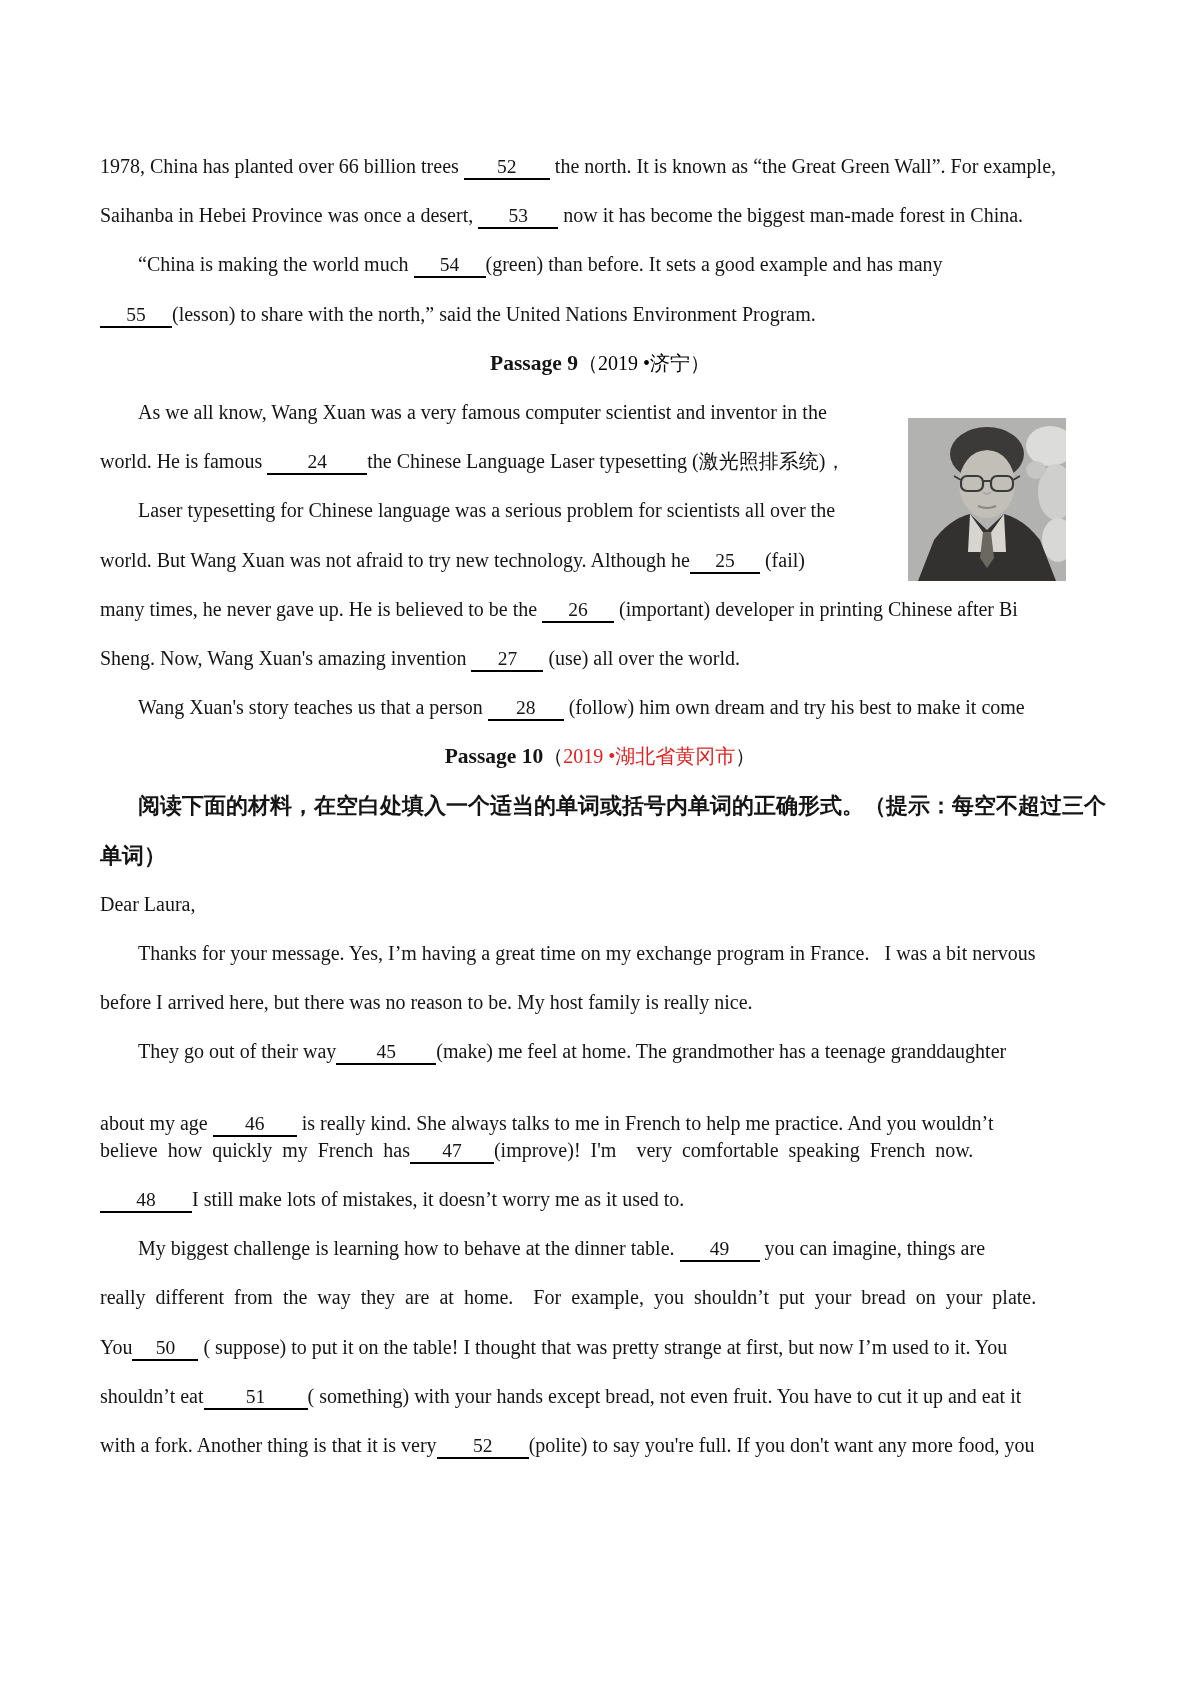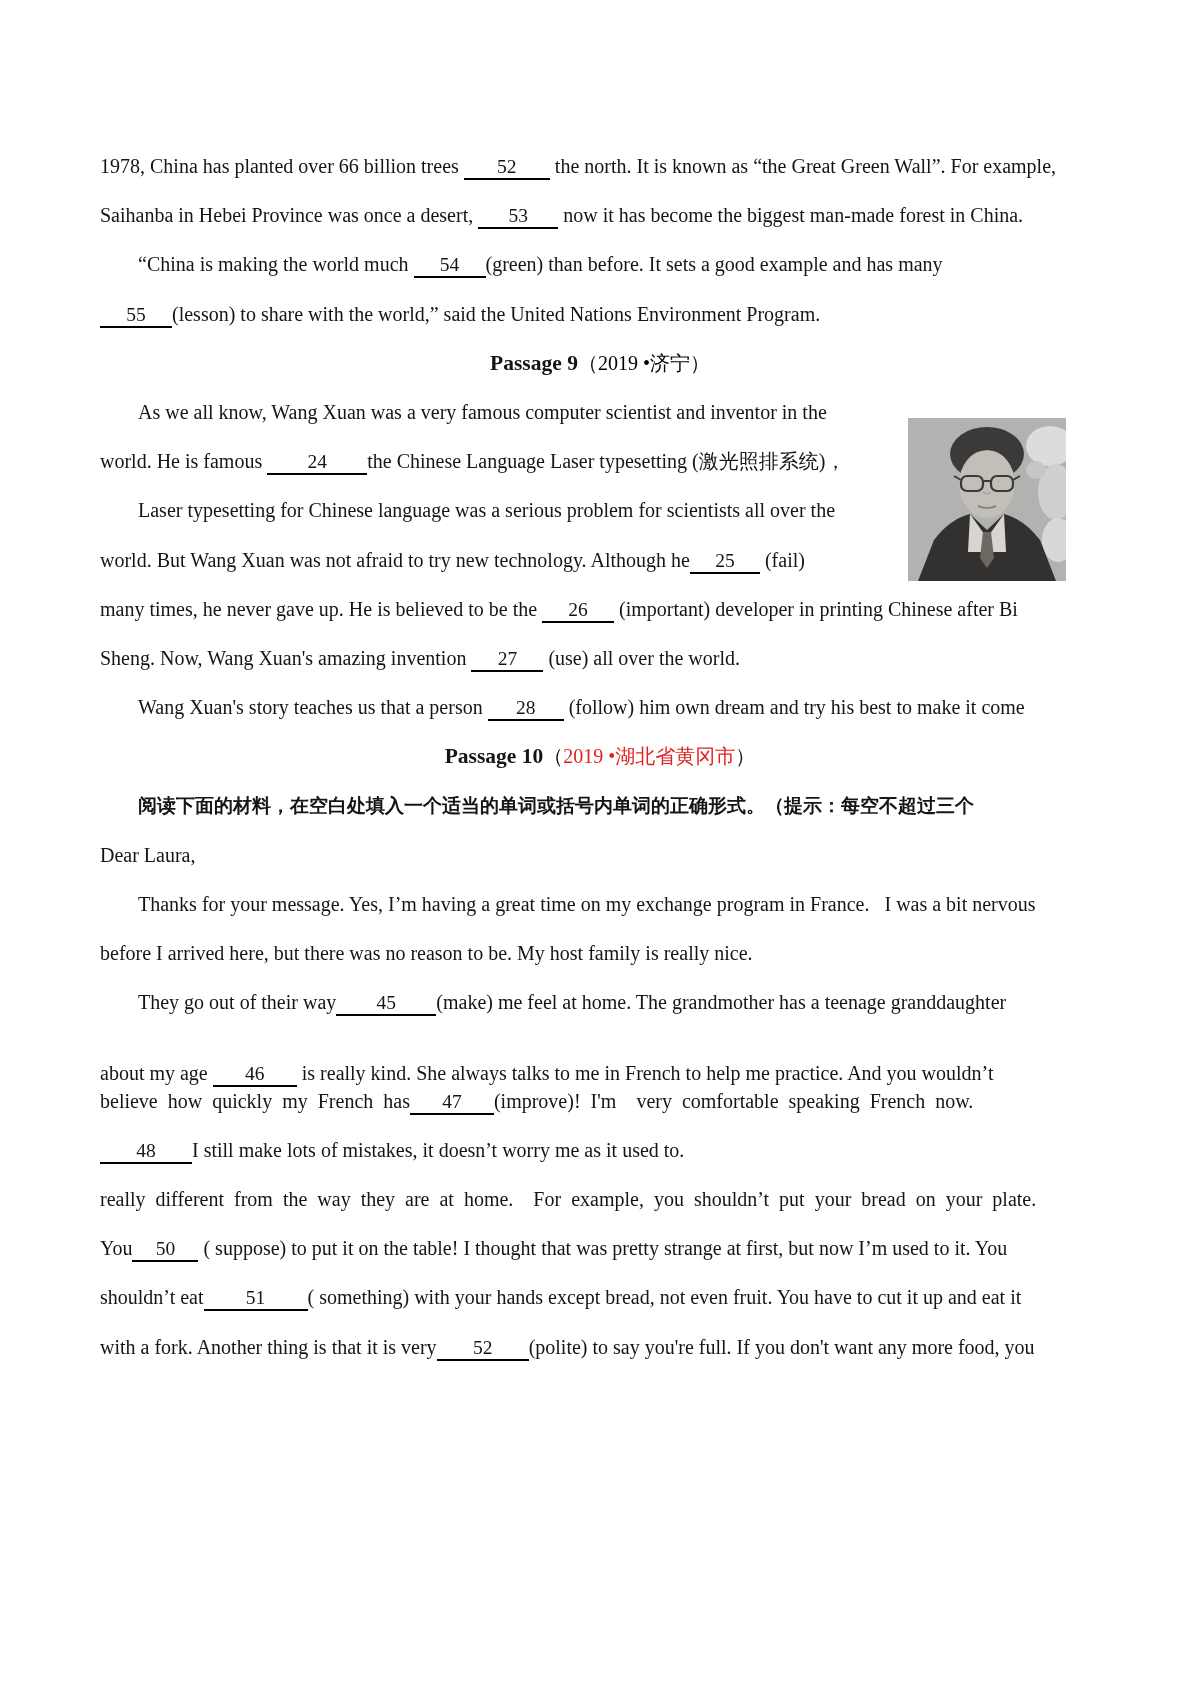--- a/index.html
+++ b/index.html
@@ -19,21 +19,21 @@
     width:1000px;
   }
   .line{
     height:49.2px;
     line-height:49.2px;
     font-size:20px;
     white-space:pre;
   }
   .line.indent{padding-left:38px;}
   .line.center{text-align:center;}
-  .line.boldline{font-weight:bold;font-size:19px;}
+  .line.boldline{font-weight:bold;font-size:22px;}
   .line.wide{word-spacing:5px;}
   .seg-b{font-weight:bold;font-size:21.5px;}
   .seg-r{}
   .blank{
     display:inline-block;
     text-align:center;
     border-bottom:2px solid #15803d;
     line-height:22px;
     font-size:19.5px;
     vertical-align:baseline;
@@ -48,38 +48,40 @@
   .photo svg{display:block;width:100%;height:100%;}
 </style>
 </head>
 <body>
 
 <div class="page">
   <div class="doc">
       <div class="line"><span>1978, China has planted over 66 billion trees </span><span class="blank" style="min-width: 86px; border-bottom-color: rgb(0, 0, 0);">52</span><span> the north. It is known as “the Great Green Wall”. For example,</span></div>
       <div class="line"><span>Saihanba in Hebei Province was once a desert, </span><span class="blank" style="min-width: 80px; border-bottom-color: rgb(0, 0, 0);">53</span><span> now it has become the biggest man-made forest in China.</span></div>
       <div class="line indent"><span>“China is making the world much </span><span class="blank" style="min-width: 72px; border-bottom-color: rgb(0, 0, 0);">54</span><span>(green) than before. It sets a good example and has many</span></div>
-      <div class="line"><span class="blank" style="min-width: 72px; border-bottom-color: rgb(0, 0, 0);">55</span><span>(lesson) to share with the world,” said the United Nations Environment Program.</span></div>
+      <div class="line"><span class="blank" style="min-width: 72px; border-bottom-color: rgb(0, 0, 0);">55</span><span>(lesson) to share with the north,” said the United Nations Environment Program.</span></div>
       <div class="line center"><span class="seg-b">Passage 9</span><span>（</span><span class="seg-r" style="color: #000000;">2019 •济宁</span><span>）</span></div>
       <div class="line indent"><span>As we all know, Wang Xuan was a very famous computer scientist and inventor in the</span></div>
       <div class="line"><span>world. He is famous </span><span class="blank" style="min-width: 100px; border-bottom-color: rgb(0, 0, 0);">24</span><span>the Chinese Language Laser typesetting (激光照排系统)，</span></div>
       <div class="line indent"><span>Laser typesetting for Chinese language was a serious problem for scientists all over the</span></div>
       <div class="line"><span>world. But Wang Xuan was not afraid to try new technology. Although he</span><span class="blank" style="min-width: 70px; border-bottom-color: rgb(0, 0, 0);">25</span><span> (fail)</span></div>
       <div class="line"><span>many times, he never gave up. He is believed to be the </span><span class="blank" style="min-width: 72px; border-bottom-color: rgb(0, 0, 0);">26</span><span> (important) developer in printing Chinese after Bi</span></div>
       <div class="line"><span>Sheng. Now, Wang Xuan's amazing invention </span><span class="blank" style="min-width: 72px; border-bottom-color: rgb(0, 0, 0);">27</span><span> (use) all over the world.</span></div>
       <div class="line indent"><span>Wang Xuan's story teaches us that a person </span><span class="blank" style="min-width: 76px; border-bottom-color: rgb(0, 0, 0);">28</span><span> (follow) him own dream and try his best to make it come</span></div>
       <div class="line center"><span class="seg-b">Passage 10</span><span>（</span><span class="seg-r" style="color: rgb(227, 31, 31);">2019 •湖北省黄冈市</span><span>）</span></div>
       <div class="line indent boldline"><span>阅读下面的材料，在空白处填入一个适当的单词或括号内单词的正确形式。（提示：每空不超过三个</span></div>
+      <div class="line boldline"><span>单词）</span></div>
       <div class="line"><span>Dear Laura,</span></div>
       <div class="line indent"><span>Thanks for your message. Yes, I’m having a great time on my exchange program in France.&nbsp;&nbsp; I was a bit nervous</span></div>
       <div class="line"><span>before I arrived here, but there was no reason to be. My host family is really nice.</span></div>
       <div class="line indent"><span>They go out of their way</span><span class="blank" style="min-width: 100px; border-bottom-color: rgb(0, 0, 0);">45</span><span>(make) me feel at home. The grandmother has a teenage granddaughter</span></div>
       <div class="line"><span>about my age </span><span class="blank" style="min-width: 84px; border-bottom-color: rgb(0, 0, 0); margin-top: 36px;">46</span><span> is really kind. She always talks to me in French to help me practice. And you wouldn’t</span></div>
       <div class="line wide"><span>believe how quickly my French has</span><span class="blank" style="min-width: 84px; border-bottom-color: rgb(0, 0, 0);">47</span><span>(improve)! I'm&nbsp; very comfortable speaking French now.</span></div>
       <div class="line"><span class="blank" style="min-width: 92px; border-bottom-color: rgb(0, 0, 0);">48</span><span>I still make lots of mistakes, it doesn’t worry me as it used to.</span></div>
+      <div class="line indent"><span>My biggest challenge is learning how to behave at the dinner table. </span><span class="blank" style="min-width: 80px; border-bottom-color: rgb(0, 0, 0);">49</span><span> you can imagine, things are</span></div>
       <div class="line wide"><span>really different from the way they are at home.&nbsp; For example, you shouldn’t put your bread on your plate.</span></div>
       <div class="line"><span>You</span><span class="blank" style="min-width: 66px; border-bottom-color: rgb(0, 0, 0);">50</span><span> ( suppose) to put it on the table! I thought that was pretty strange at first, but now I’m used to it. You</span></div>
       <div class="line"><span>shouldn’t eat</span><span class="blank" style="min-width: 104px; border-bottom-color: rgb(0, 0, 0);">51</span><span>( something) with your hands except bread, not even fruit. You have to cut it up and eat it</span></div>
       <div class="line"><span>with a fork. Another thing is that it is very</span><span class="blank" style="min-width: 92px; border-bottom-color: rgb(0, 0, 0);">52</span><span>(polite) to say you're full. If you don't want any more food, you</span></div>
     </div>
 
   <div class="photo">
     <svg viewBox="0 0 158 163" xmlns="http://www.w3.org/2000/svg">
       <rect x="0" y="0" width="158" height="163" fill="#b2b2b0"></rect>
       <ellipse cx="142" cy="28" rx="24" ry="20" fill="#dcdcda"></ellipse>

